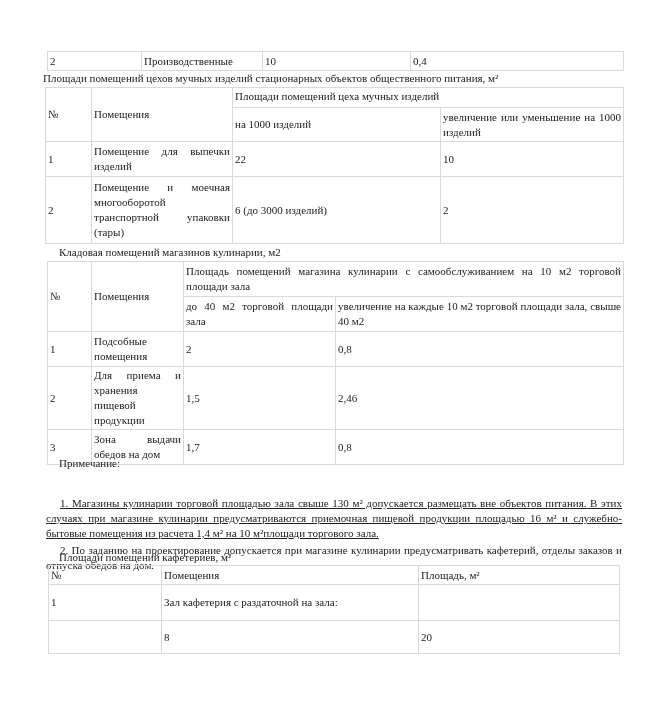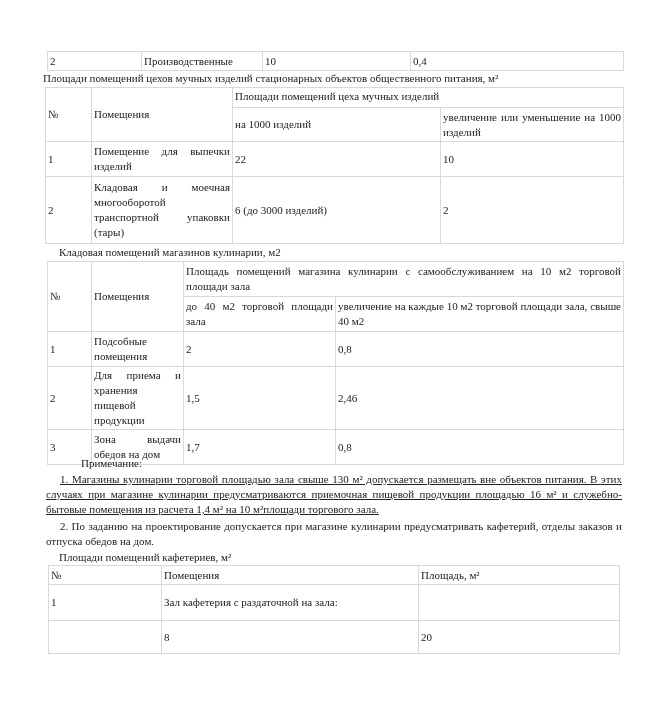--- a/index.html
+++ b/index.html
@@ -2,21 +2,21 @@
 <html><head>
 <meta charset="utf-8">
 <style>
   html, body { margin:0; padding:0; background:#ffffff; }
   body { width:662px; height:720px; position:relative; overflow:hidden;
          font-family:"Liberation Serif", "DejaVu Serif", serif; font-size:11px; color:#222; line-height:15px; }
   table { position:absolute; border-collapse:collapse; table-layout:fixed; }
   td { border:1px solid #d9d9d9; padding:1px 2px; vertical-align:middle; text-align:left; }
   .caption { position:absolute; white-space:nowrap; }
   .para { position:absolute; text-align:justify; width:576px; }
-  .jl { text-align:justify; text-align-last:left; }
+  .jl { text-align:justify; text-align-last:left;margin-top:24px; }
 </style>
 </head>
 <body>
 
 <table style="left:47px; top:51px; width:576px;">
   <colgroup>
       <col style="width:94px">
       <col style="width:121px">
       <col style="width:148px">
       <col style="width:213px">
@@ -51,21 +51,21 @@
     <td class="jl">увеличение или уменьшение на 1000 изделий</td>
   </tr>
   <tr style="height:35px">
     <td>1</td>
     <td class="jl">Помещение для выпечки изделий</td>
     <td>22</td>
     <td>10</td>
   </tr>
   <tr style="height:67px">
     <td>2</td>
-    <td class="jl">Кладовая и моечная многооборотой транспортной упаковки (тары)</td>
+    <td class="jl">Помещение и моечная многооборотой транспортной упаковки (тары)</td>
     <td>6 (до 3000 изделий)</td>
     <td>2</td>
   </tr>
 </tbody>
   </table>
 
 <div class="caption" style="left:59px; top:245px;">Кладовая помещений магазинов кулинарии, м2</div>
 
 <table style="left:47px; top:261px; width:576px;">
   <colgroup>
@@ -98,21 +98,21 @@
   </tr>
   <tr style="height:35px">
     <td>3</td>
     <td class="jl">Зона выдачи обедов на дом</td>
     <td>1,7</td>
     <td>0,8</td>
   </tr>
 </tbody>
   </table>
 
-<div class="caption" style="left:59px; top:456px;margin-left:22px;">Примечание:</div>
+<div class="caption" style="left:59px; top:456px;">Примечание:</div>
 <div class="para jl" style="left:46px; top:472px; text-indent:14px;text-decoration:underline;"><span>1. Магазины кулинарии торговой площадью зала свыше 130 м² допускается размещать вне объектов питания. В этих случаях при магазине кулинарии предусматриваются приемочная пищевой продукции площадью 16 м² и служебно-бытовые помещения из расчета 1,4 м² на 10 м²площади торгового зала.</span></div>
 <div class="para jl" style="left:46px; top:519px; text-indent:14px;"><span>2. По заданию на проектирование допускается при магазине кулинарии предусматривать кафетерий, отделы заказов и отпуска обедов на дом.</span></div>
 
 <div class="caption" style="left:59px; top:550px;">Площади помещений кафетериев, м²</div>
 
 <table style="left:48px; top:565px; width:571px;">
   <colgroup>
       <col style="width:113px">
       <col style="width:257px">
       <col style="width:201px">

